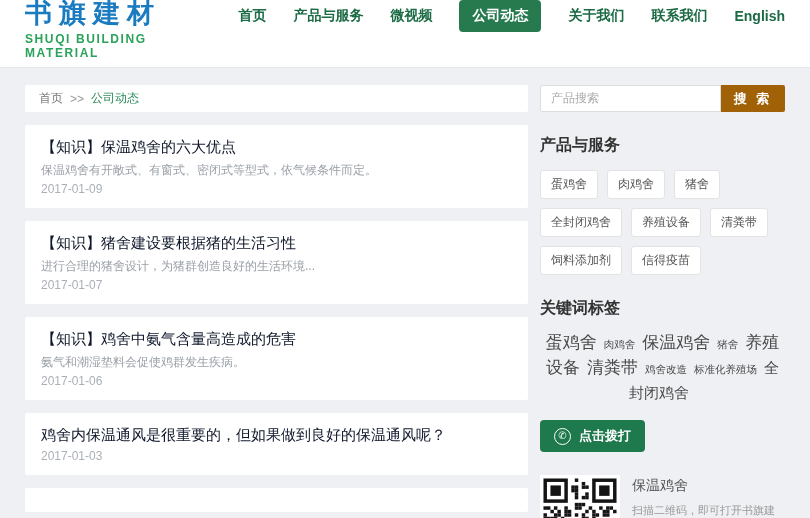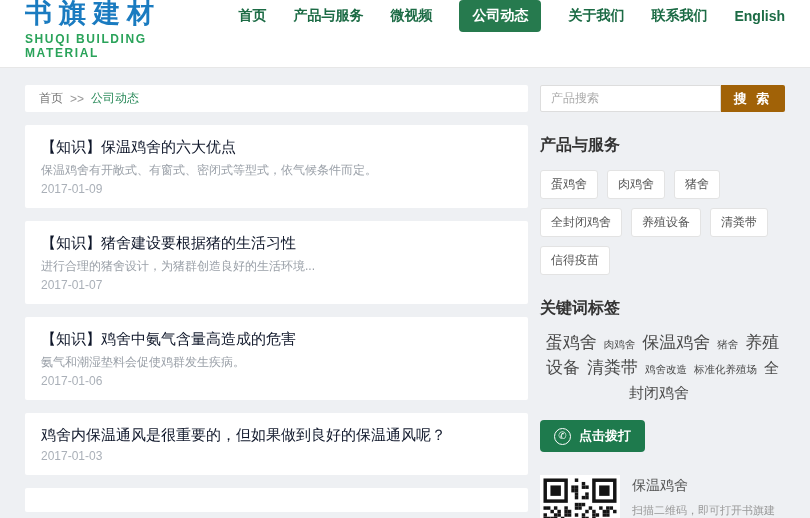--- a/index.html
+++ b/index.html
@@ -147,20 +147,21 @@
       </div>
 
       <div class="side-heading">产品与服务</div>
       <div class="tag-wrap">
           <div class="tag">蛋鸡舍</div>
           <div class="tag">肉鸡舍</div>
           <div class="tag">猪舍</div>
           <div class="tag">全封闭鸡舍</div>
           <div class="tag">养殖设备</div>
           <div class="tag">清粪带</div>
+          <div class="tag">饲料添加剂</div>
           <div class="tag">信得疫苗</div>
         </div>
 
       <div class="side-heading">关键词标签</div>
       <div class="cloud"><span class="lg">蛋鸡舍</span><span class="sm">肉鸡舍</span><span class="lg">保温鸡舍</span><span class="sm">猪舍</span><span class="lg">养殖设备</span><span class="lg">清粪带</span><span class="sm">鸡舍改造</span><span class="sm">标准化养殖场</span><span class="md">全封闭鸡舍</span></div>
 
       <button class="call-btn">
         <span class="call-icon">✆</span>
         <span class="call-label">点击拨打</span>
       </button>

